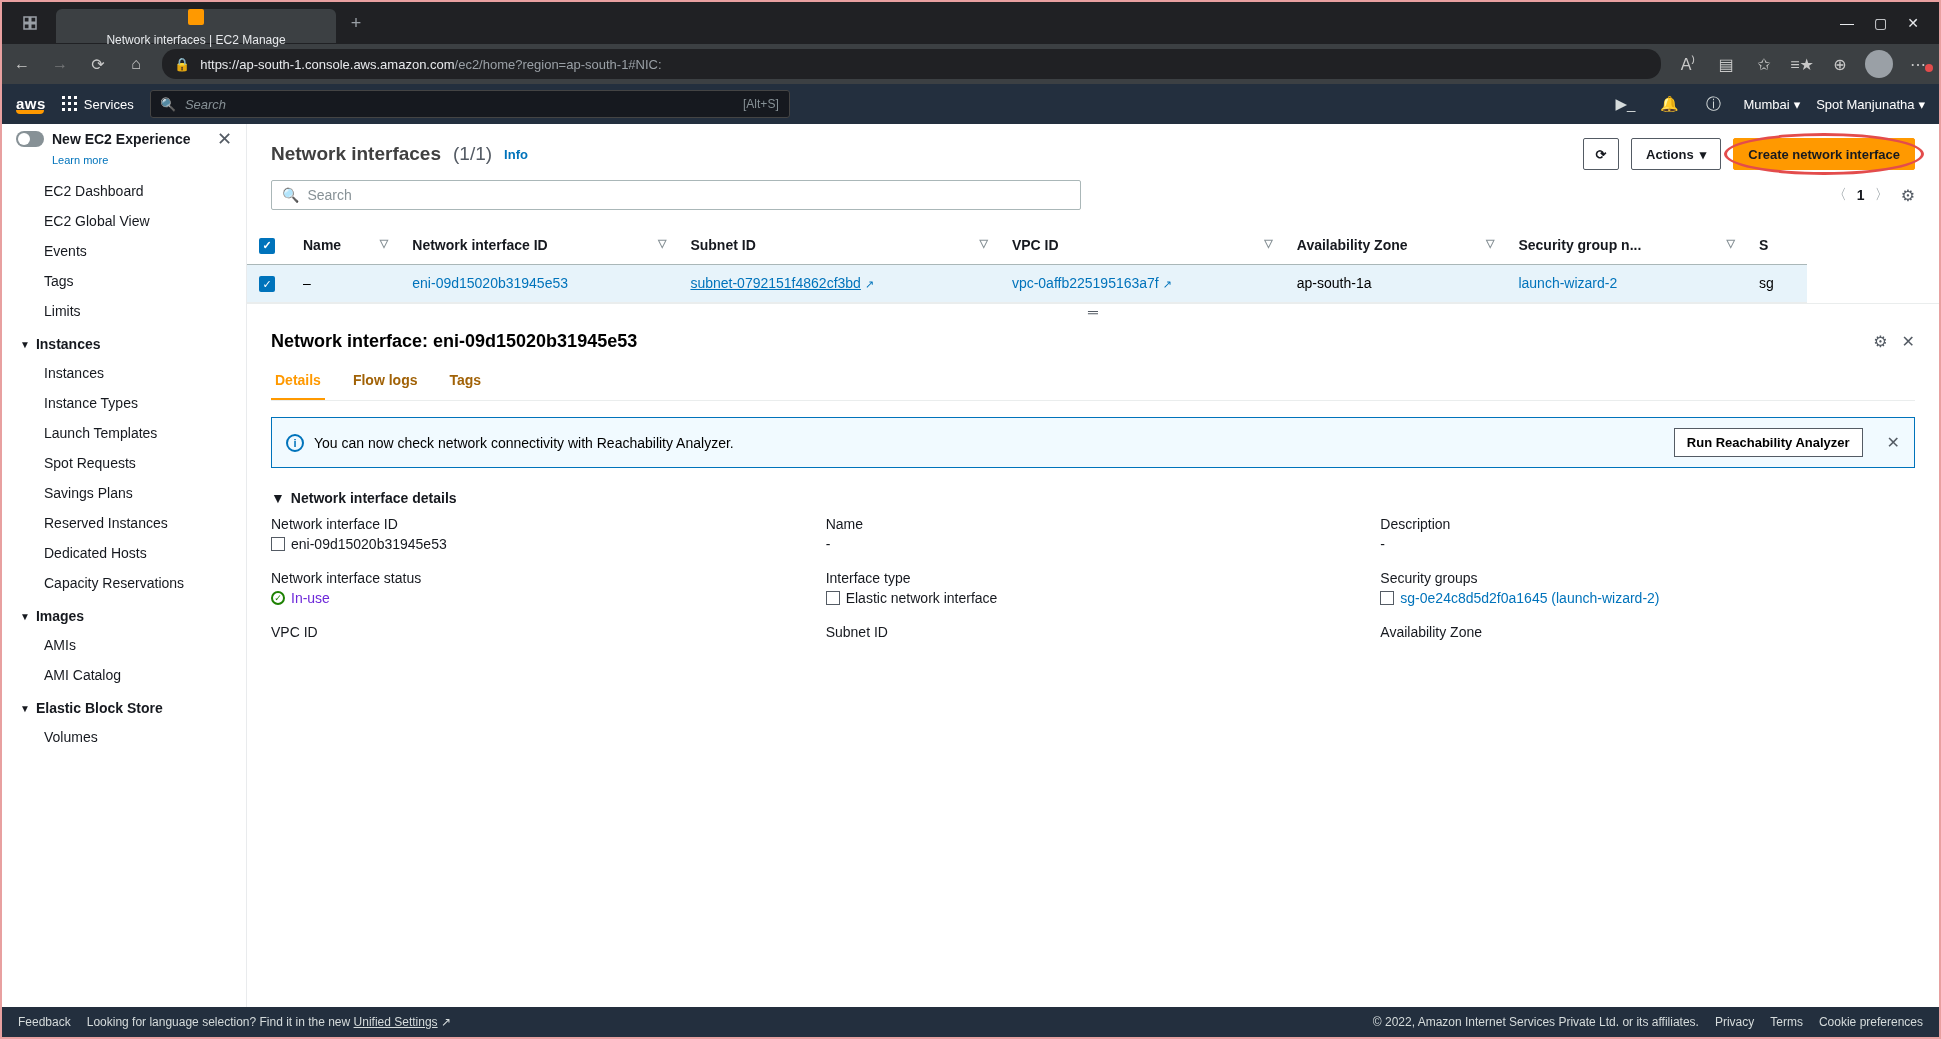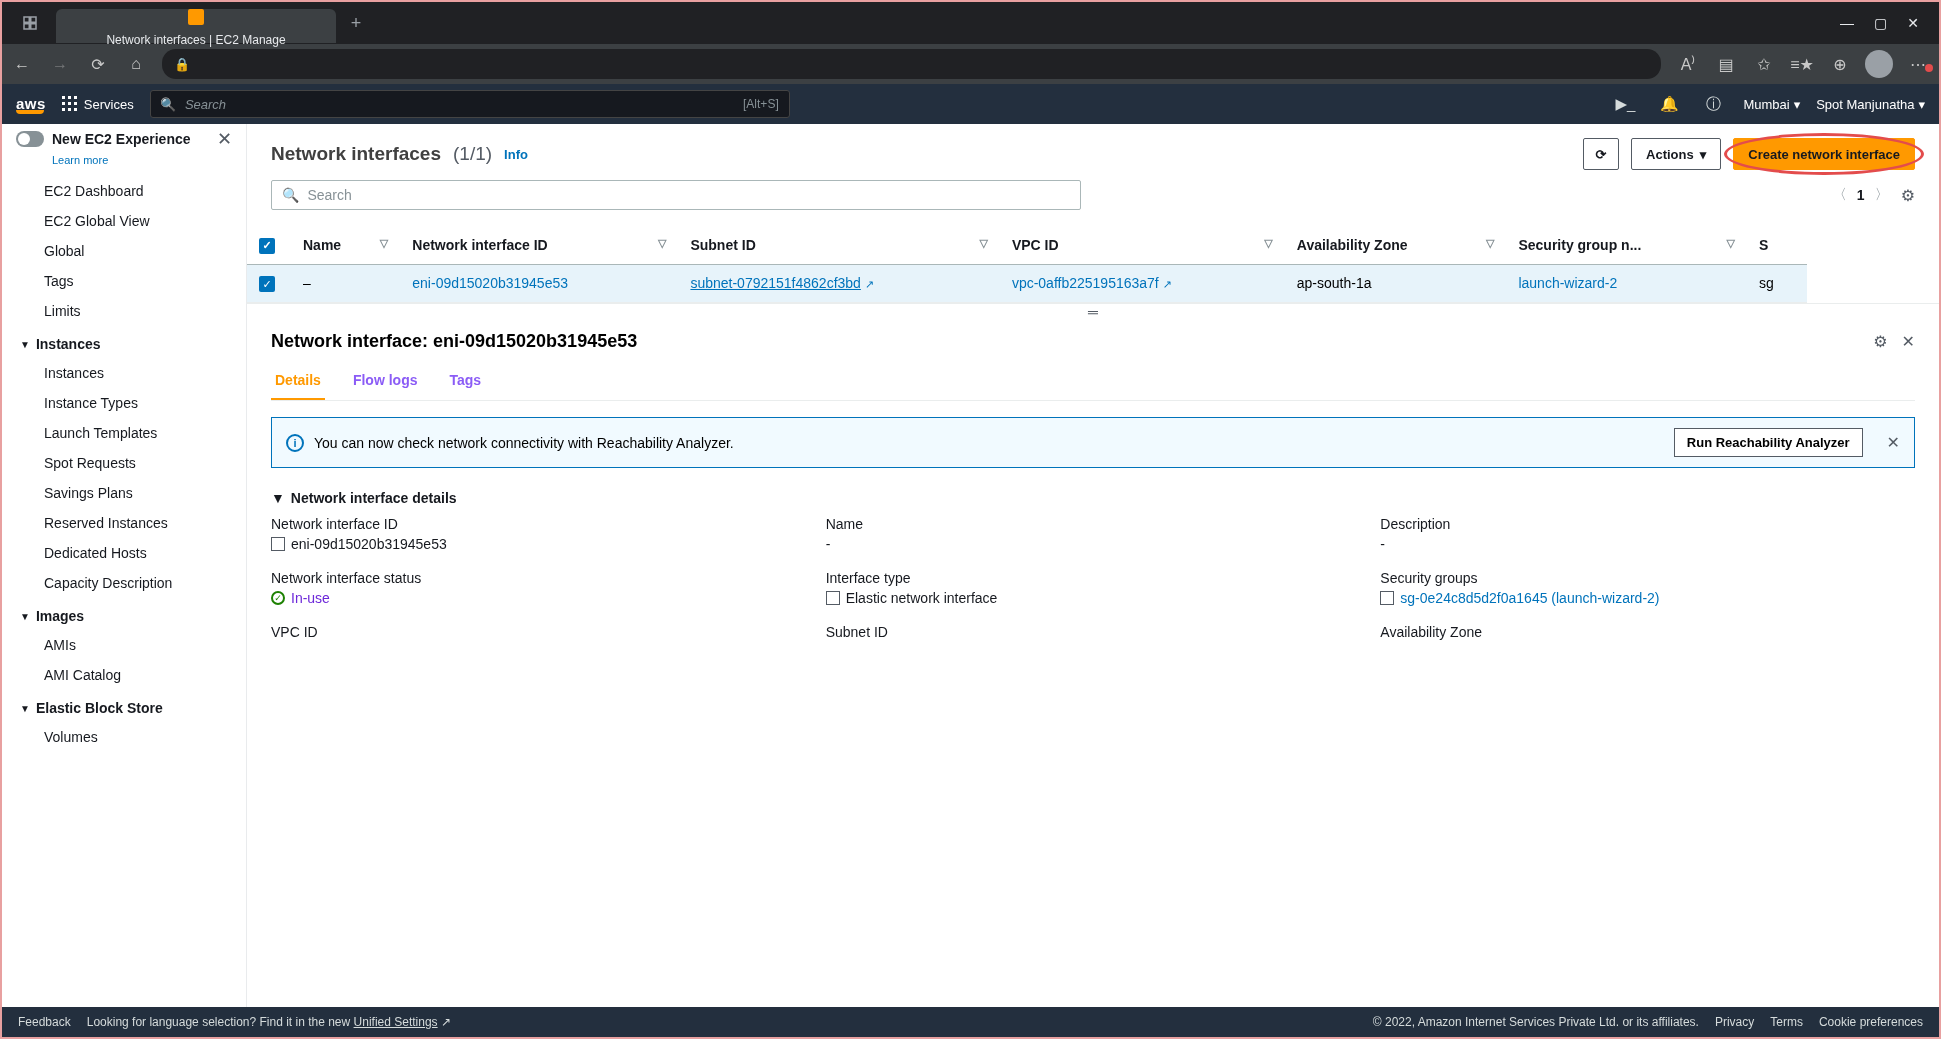--- a/index.html
+++ b/index.html
@@ -80,21 +80,21 @@
 tr.selected td{background:#e7f3fa;}
 
 .dragbar{height:18px;background:#fff;text-align:center;color:#545b64;font-size:14px;border-top:1px solid #eaeded;cursor:ns-resize;}
 .detail{flex:1;background:#fff;overflow-y:auto;padding:0 24px 10px;}
 .dthead{display:flex;align-items:center;padding:10px 0;}
 .dttitle{font-size:18px;font-weight:700;}
 .dthead .spc{flex:1;}
 .dtx{font-size:16px;color:#545b64;margin-left:14px;}
 
 .tabs{display:flex;gap:24px;border-bottom:1px solid #eaeded;padding:0 0;}
-.tab{padding:10px 4px;font-size:14px;font-weight:700;color:#8b5cf6;border-bottom:2px solid transparent;cursor:pointer;}
+.tab{padding:10px 4px;font-size:14px;font-weight:700;color:#a16207;border-bottom:2px solid transparent;cursor:pointer;}
 .tab.active{color:#ff9900;border-bottom-color:#ff9900;}
 
 .alertbox{margin:16px 0;border:1px solid #0073bb;background:#f1faff;display:flex;align-items:center;padding:10px 14px;gap:10px;font-size:14px;}
 .aicon{color:#0073bb;font-weight:700;border:2px solid #0073bb;border-radius:50%;width:18px;height:18px;display:flex;align-items:center;justify-content:center;font-size:11px;}
 .alertbox .spc{flex:1;}
 .abtn{border:1px solid #545b64;background:#fff;padding:6px 12px;font-size:13px;font-weight:700;cursor:pointer;}
 .aclose{font-size:16px;color:#545b64;}
 
 .secthead{display:flex;align-items:center;gap:6px;font-weight:700;font-size:14px;padding:6px 0 10px;color:#16191f;}
 .grid3{display:grid;grid-template-columns:repeat(3,1fr);gap:18px 20px;}
@@ -135,20 +135,21 @@
   </div>
 </div>
 
 <div class="bnav">
   <span class="bicon">←</span>
   <span class="bicon" style="opacity:.4">→</span>
   <span class="bicon">⟳</span>
   <span class="bicon">⌂</span>
   <div class="burl">
     <span>🔒</span>
+    <span class="addr"><span class="host">https://ap-south-1.console.aws.amazon.com</span><span>/ec2/home?region=ap-south-1#NIC:</span></span>
   </div>
   <div class="bright">
     <span class="bi">A⁾</span>
     <span class="bi">▤</span>
     <span class="bi">✩</span>
     <span class="bi">≡★</span>
     <span class="bi">⊕</span>
     <div class="bprof"></div>
     <span class="bi bdot">⋯</span>
   </div>
@@ -195,34 +196,34 @@
   <div class="sidebar">
     <div class="sbhead">
       <div class="sbtoggle"></div>
       <span class="sbtitle">New EC2 Experience</span>
       <span class="sbx">✕</span>
     </div>
     <div class="sblearn">Learn more</div>
     <div id="sb-top">
         <div class="sbitem">EC2 Dashboard</div>
         <div class="sbitem">EC2 Global View</div>
-        <div class="sbitem">Global</div>
+        <div class="sbitem">Events</div>
         <div class="sbitem">Tags</div>
         <div class="sbitem">Limits</div>
       </div>
     <div id="sb-groups">
         <div class="sbgroup"><span class="sbcaret">▼</span>Instances</div>
         <div class="sbitem">Instances</div>
         <div class="sbitem">Instance Types</div>
         <div class="sbitem">Launch Templates</div>
         <div class="sbitem">Spot Requests</div>
         <div class="sbitem">Savings Plans</div>
         <div class="sbitem">Reserved Instances</div>
         <div class="sbitem">Dedicated Hosts</div>
-        <div class="sbitem">Capacity Description</div>
+        <div class="sbitem">Capacity Reservations</div>
         <div class="sbgroup"><span class="sbcaret">▼</span>Images</div>
         <div class="sbitem">AMIs</div>
         <div class="sbitem">AMI Catalog</div>
         <div class="sbgroup"><span class="sbcaret">▼</span>Elastic Block Store</div>
         <div class="sbitem">Volumes</div>
       </div>
   </div>
 
   <div class="main">
     <div class="topsec">

